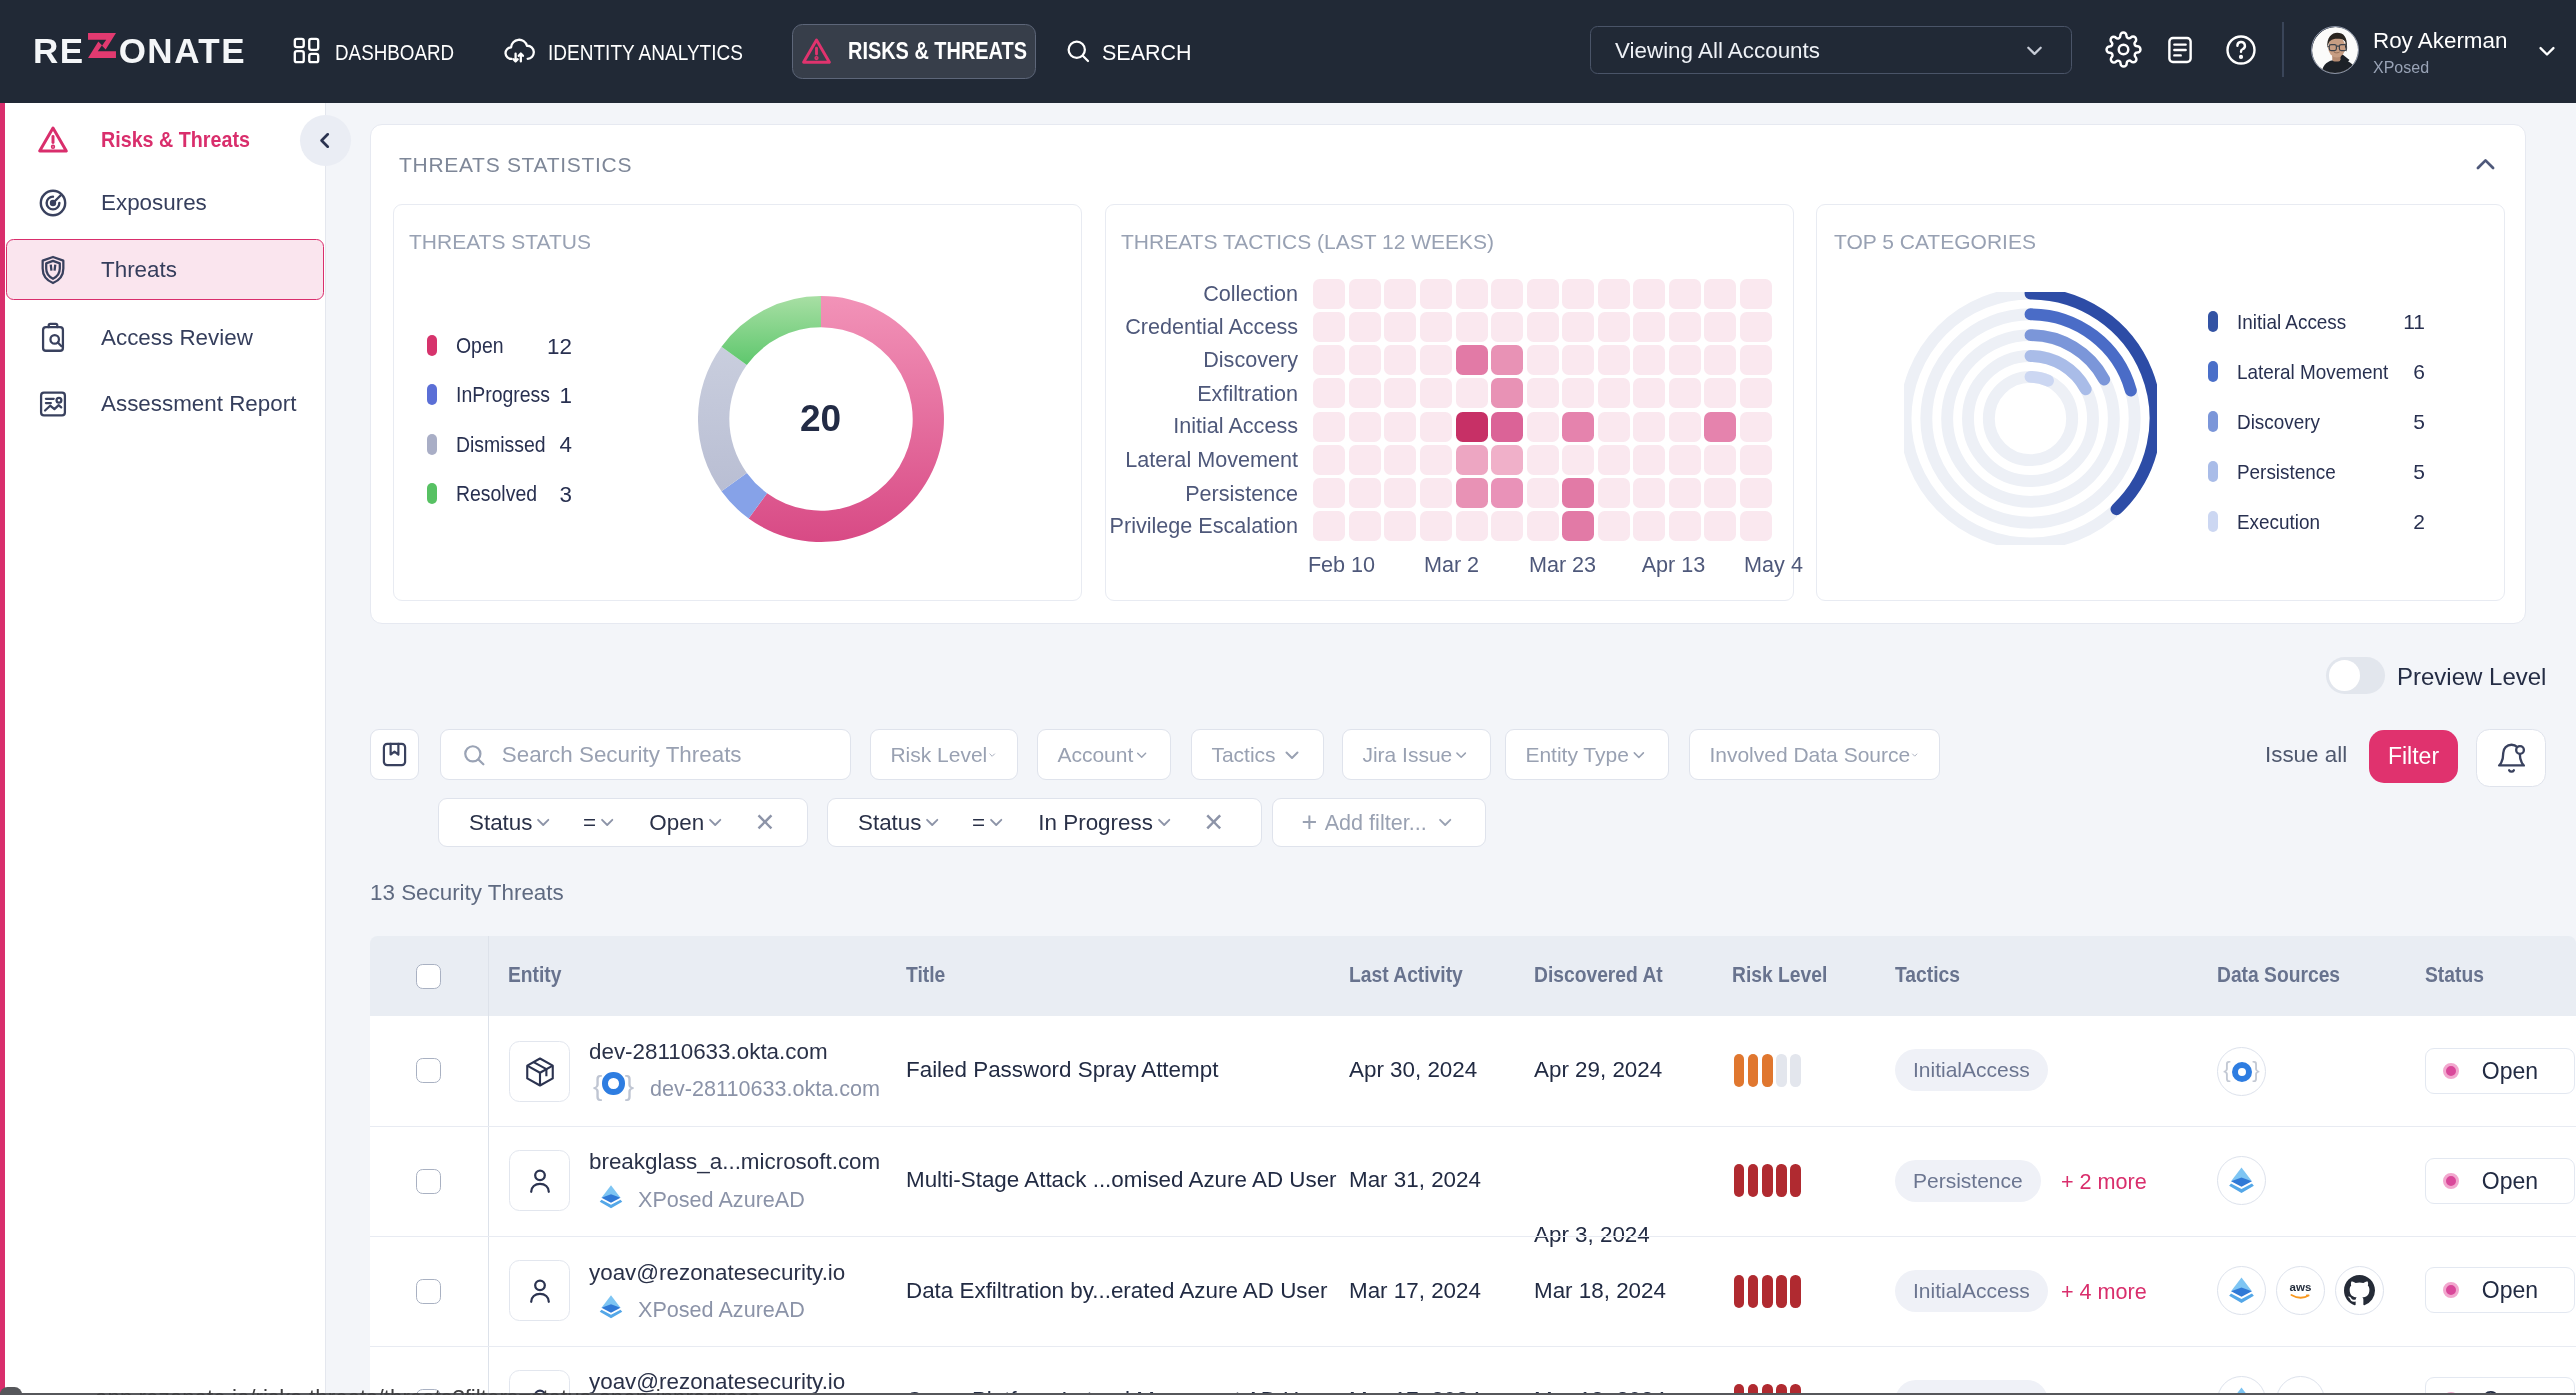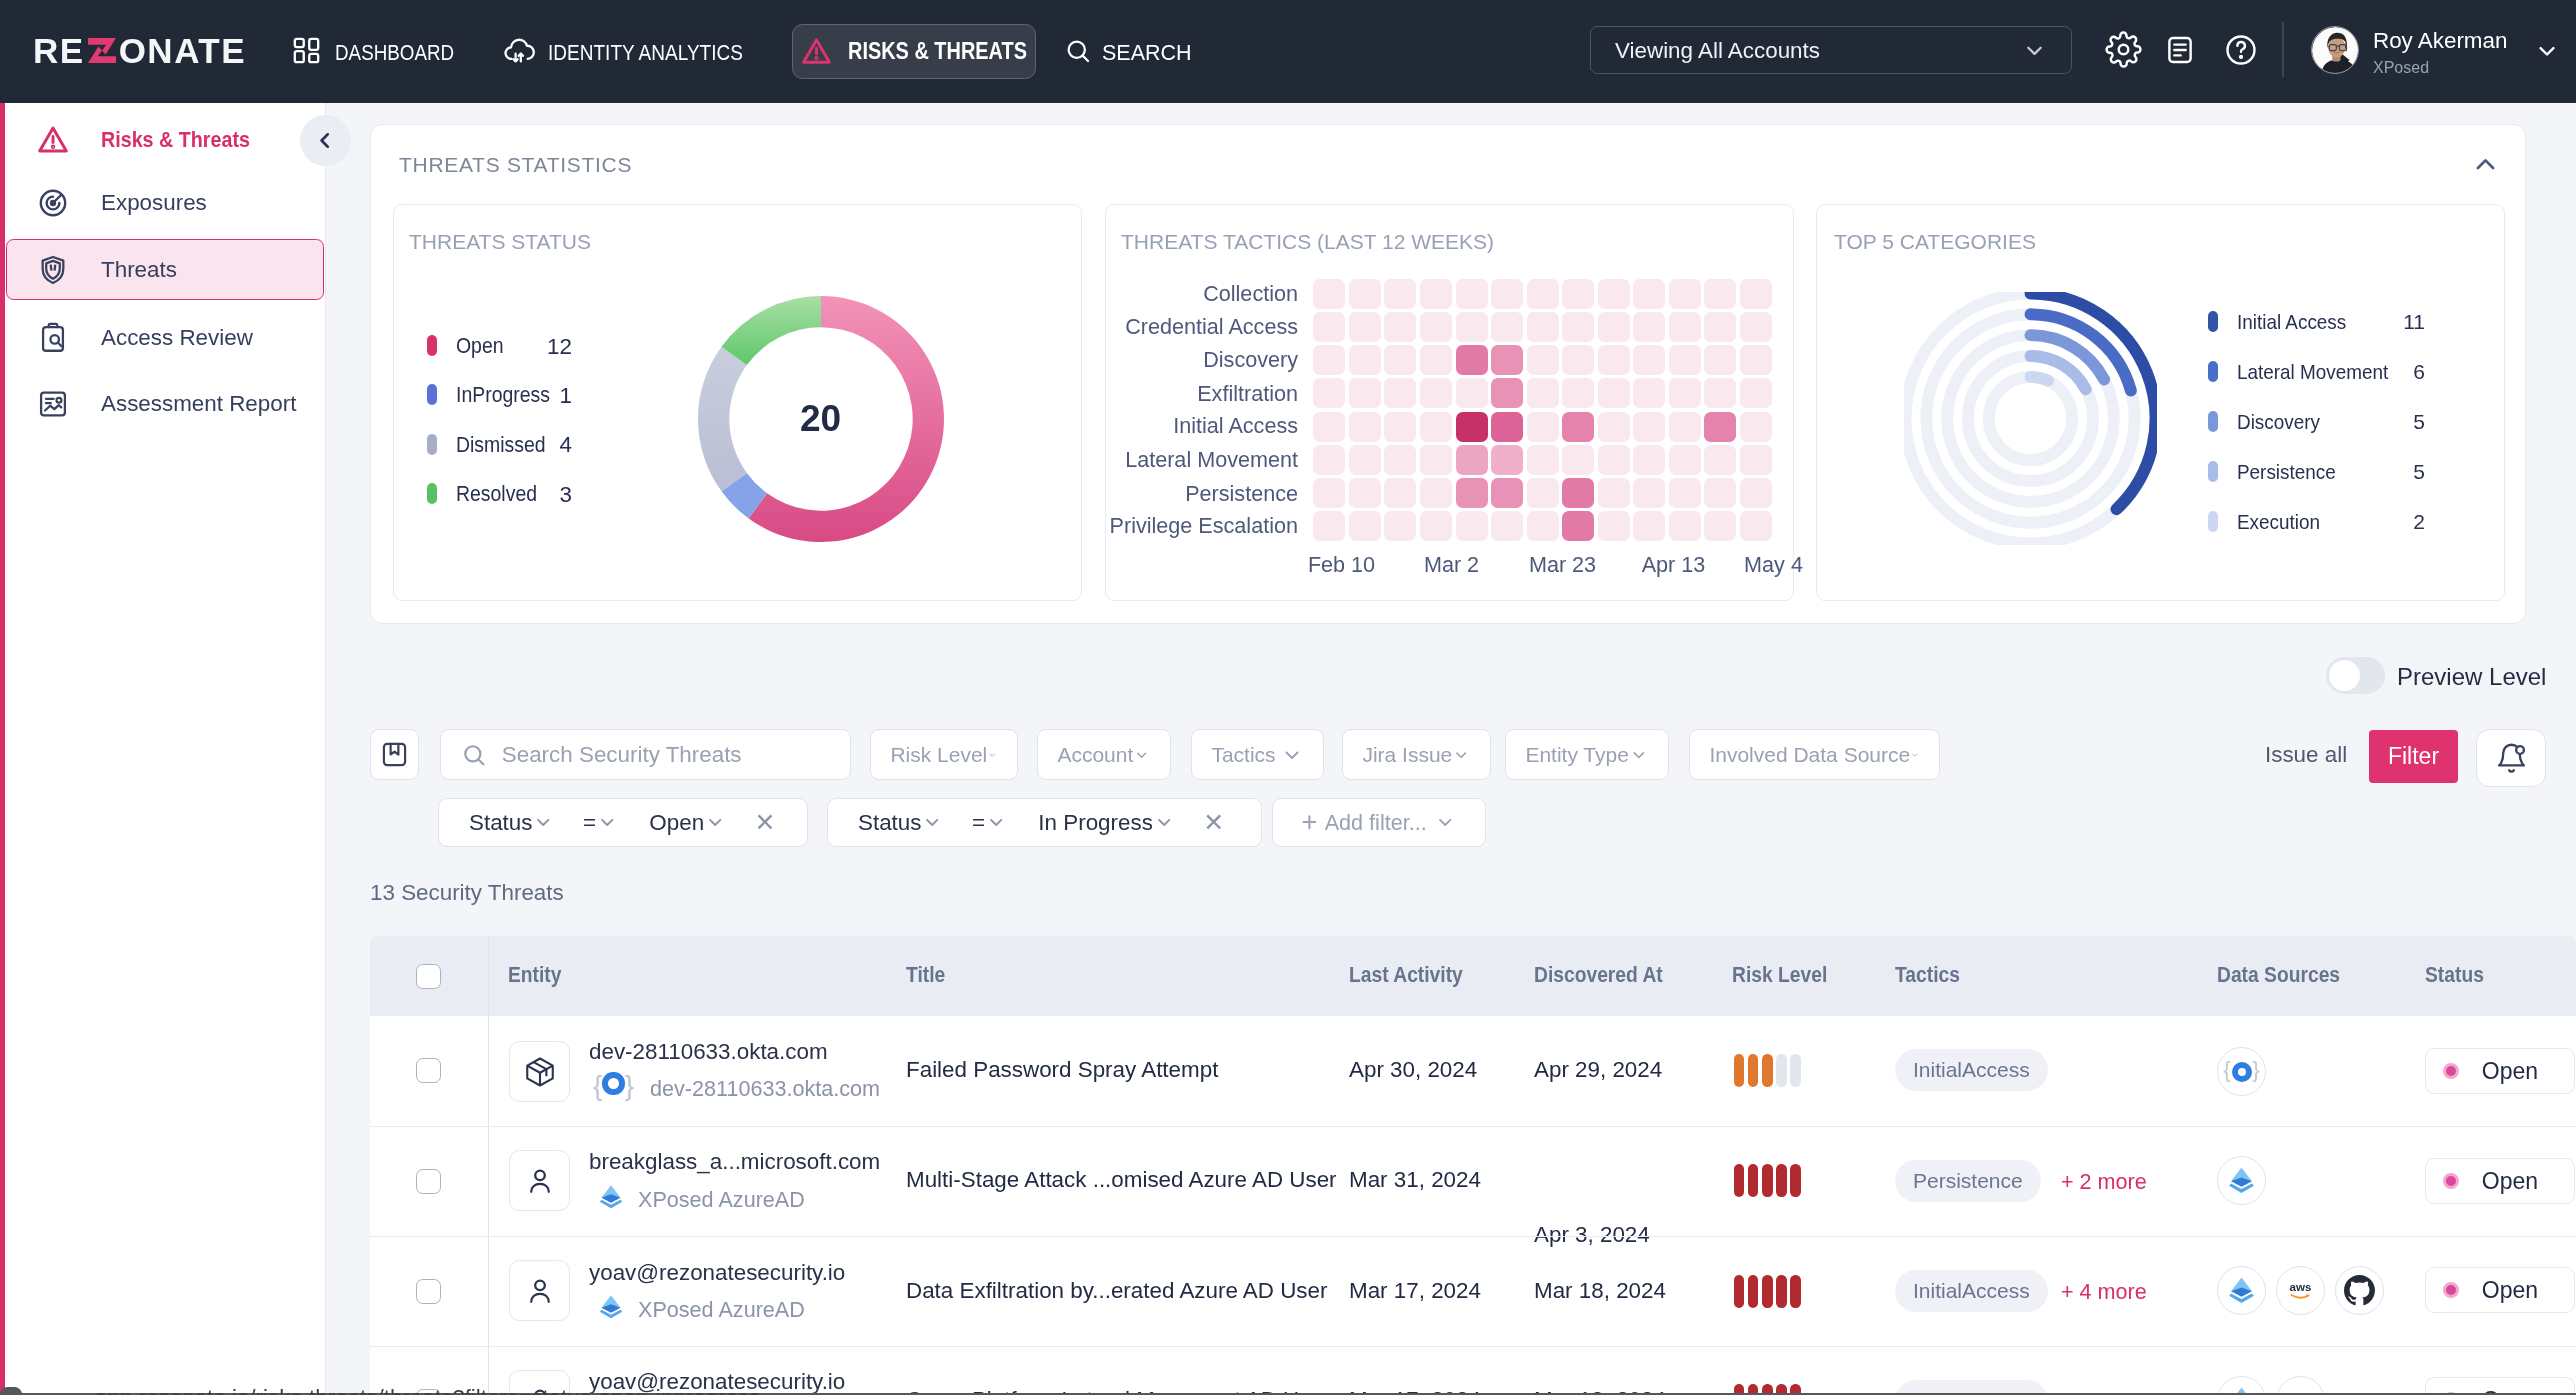--- a/index.html
+++ b/index.html
@@ -36,21 +36,21 @@
 .stxt{font-size:23px;color:#222b43;margin-left:22.4px}
 .ckb{position:absolute;left:416px;width:24.6px;height:24.6px;border:1.5px solid #a9b1c2;border-radius:6.7px;background:#fff}
 .ebox{position:absolute;left:509px;width:61px;height:61px;border:1.1px solid #e2e6ee;border-radius:10.4px;display:flex;align-items:center;justify-content:center;background:#fff}
 .bars{position:absolute;display:flex;gap:3.7px}
 .bar{width:10.4px;height:33px;border-radius:5.2px}
 .oktab .br{color:#bfc5d2;font-size:28px;vertical-align:middle;font-weight:300}
 .odot{display:inline-block;width:22.4px;height:22.4px;border:6px solid #2e7de1;border-radius:50%;vertical-align:middle;margin:0 0 5.2px 0;background:#fff}
 
 </style></head><body>
 <div class="topbar"></div>
-<div class="abs" style="left:33px;top:33px;color:#f4f6f8;font-size:35px;font-weight:bold;letter-spacing:1.5px;display:flex;align-items:center;line-height:35px">RE<svg viewBox="0 0 38 34" width="28" height="25" style="margin:0 3px">
+<div class="abs" style="left:33px;top:33px;color:#f4f6f8;font-size:35px;font-weight:bold;letter-spacing:1.5px;display:flex;align-items:flex-start;line-height:35px">RE<svg viewBox="0 0 38 34" width="28" height="25" style="margin:0 3px">
       <polygon points="0,0 38,0 24,22.5 19,17.5 24.7,9.3 7.8,9.3 0,9.3" fill="#e23a70"></polygon>
       <polygon points="38,34 0,34 14,11.5 19,16.5 13.3,24.7 30.2,24.7 38,24.7" fill="#e23a70"></polygon>
     </svg>ONATE</div>
 <div class="abs" style="left:290px;top:34px"><svg viewBox="0 0 24 24" width="33" height="33" fill="none" stroke="#fff" stroke-width="1.7">
       <rect x="3.5" y="3.5" width="6.5" height="6" rx="1.5"></rect>
       <rect x="3.5" y="12.5" width="6.5" height="8" rx="1.5"></rect>
       <rect x="14" y="3.5" width="6.5" height="8" rx="1.5"></rect>
       <rect x="14" y="14.5" width="6.5" height="6" rx="1.5"></rect>
     </svg></div>
 <div class="abs" style="left:335px;top:40px;font-size:22.4px;color:#fff;font-weight:normal;letter-spacing:0px;transform:scaleX(0.84);transform-origin:left center;white-space:nowrap">DASHBOARD</div>
@@ -395,21 +395,21 @@
 <div class="fbtn" style="left:1342px;width:149px">Jira Issue<svg viewBox="0 0 24 24" width="24" height="24" fill="none" stroke="#99a1b2" stroke-width="2" stroke-linecap="round" stroke-linejoin="round">
       <path d="M6.5 9.5 L12 15 L17.5 9.5"></path>
     </svg></div>
 <div class="fbtn" style="left:1505px;width:164px">Entity Type<svg viewBox="0 0 24 24" width="24" height="24" fill="none" stroke="#99a1b2" stroke-width="2" stroke-linecap="round" stroke-linejoin="round">
       <path d="M6.5 9.5 L12 15 L17.5 9.5"></path>
     </svg></div>
 <div class="fbtn" style="left:1689px;width:251px">Involved Data Source<svg viewBox="0 0 24 24" width="24" height="24" fill="none" stroke="#99a1b2" stroke-width="2" stroke-linecap="round" stroke-linejoin="round">
       <path d="M6.5 9.5 L12 15 L17.5 9.5"></path>
     </svg></div>
 <div class="abs" style="left:2265px;top:742px;font-size:22.4px;color:#4f586e">Issue all</div>
-<div class="abs" style="left:2369px;top:730px;width:89px;height:53px;background:#e0326e;border-radius:4px;color:#fff;font-size:23px;display:flex;align-items:center;justify-content:center">Filter</div>
+<div class="abs" style="left:2369px;top:730px;width:89px;height:53px;background:#e0326e;border-radius:15px;color:#fff;font-size:23px;display:flex;align-items:center;justify-content:center">Filter</div>
 <div class="fbtn" style="left:2476px;width:70px;height:58px;border-radius:13.4px;justify-content:center;padding:0">
     <svg viewBox="0 0 24 24" width="33" height="33" fill="none" stroke="#39415e" stroke-width="1.7" stroke-linecap="round" stroke-linejoin="round">
       <path d="M18 8 a6 6 0 0 0-12 0 c0 7-3 9-3 9 h18 s-3-2-3-9"></path>
       <path d="M13.7 20.6 a2 2 0 0 1-3.4 0"></path>
       <circle cx="18.2" cy="5.8" r="2.8" fill="#fff"></circle>
     </svg>
   </div>
 <div class="chip" style="left:438px;width:370px">
     <span style="margin-left:30px">Status</span>
     <svg viewBox="0 0 24 24" width="22.4" height="22.4" fill="none" stroke="#8d94a8" stroke-width="2" stroke-linecap="round" stroke-linejoin="round">

